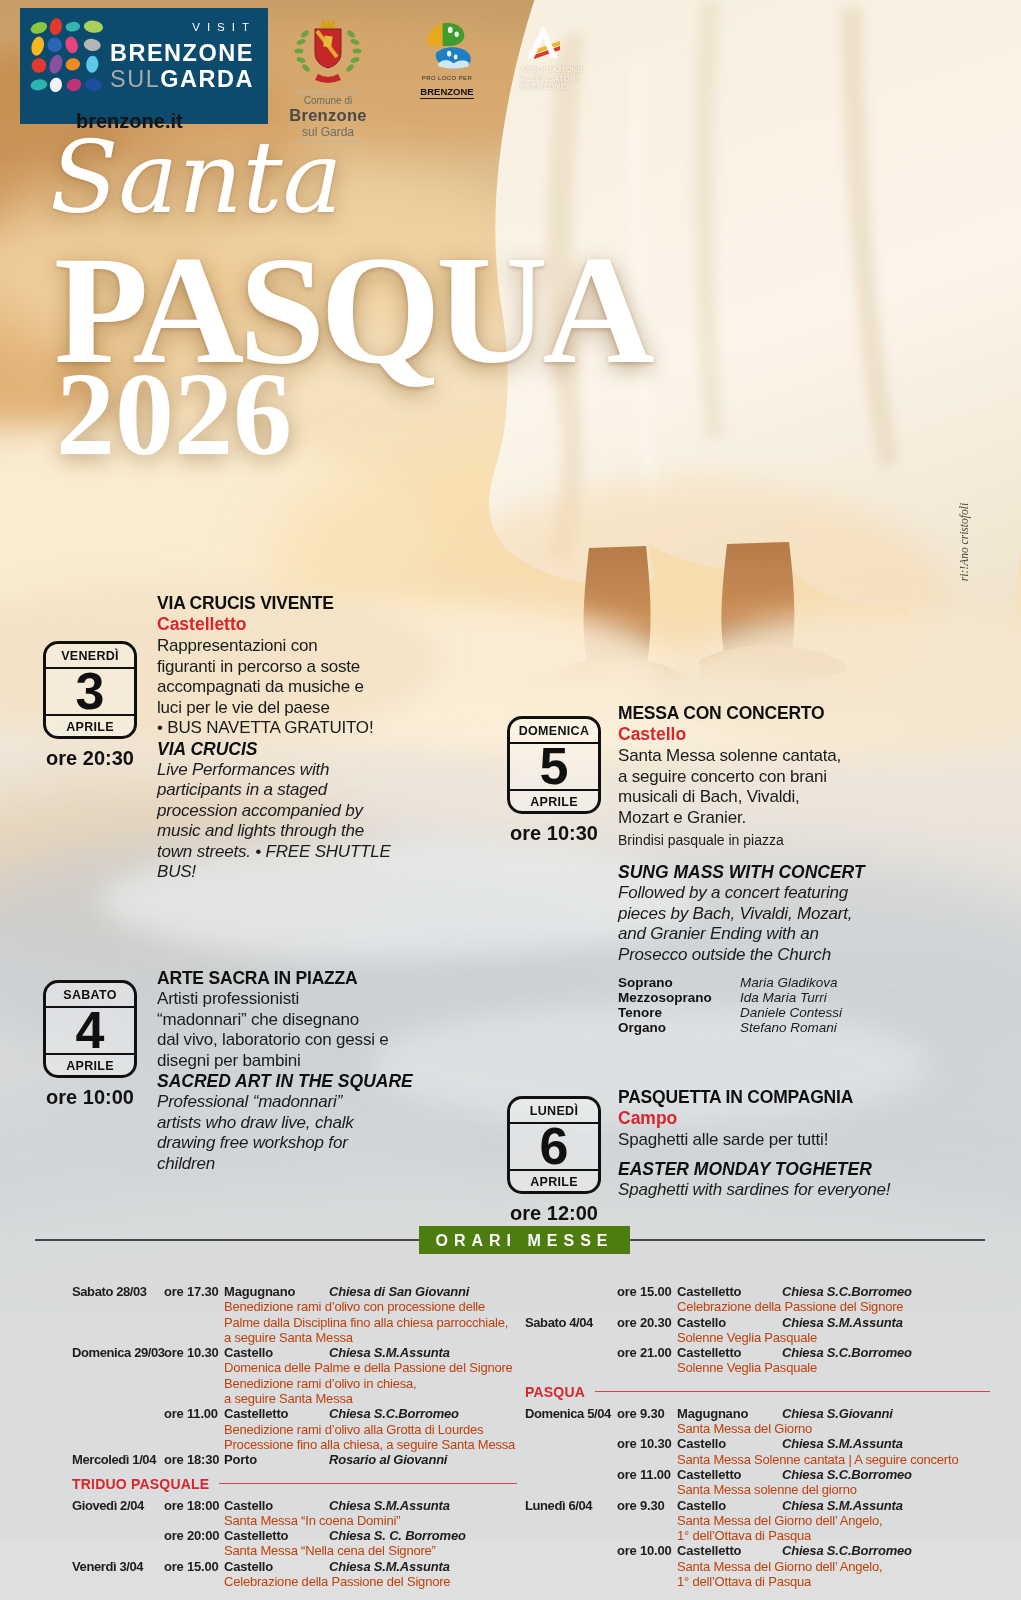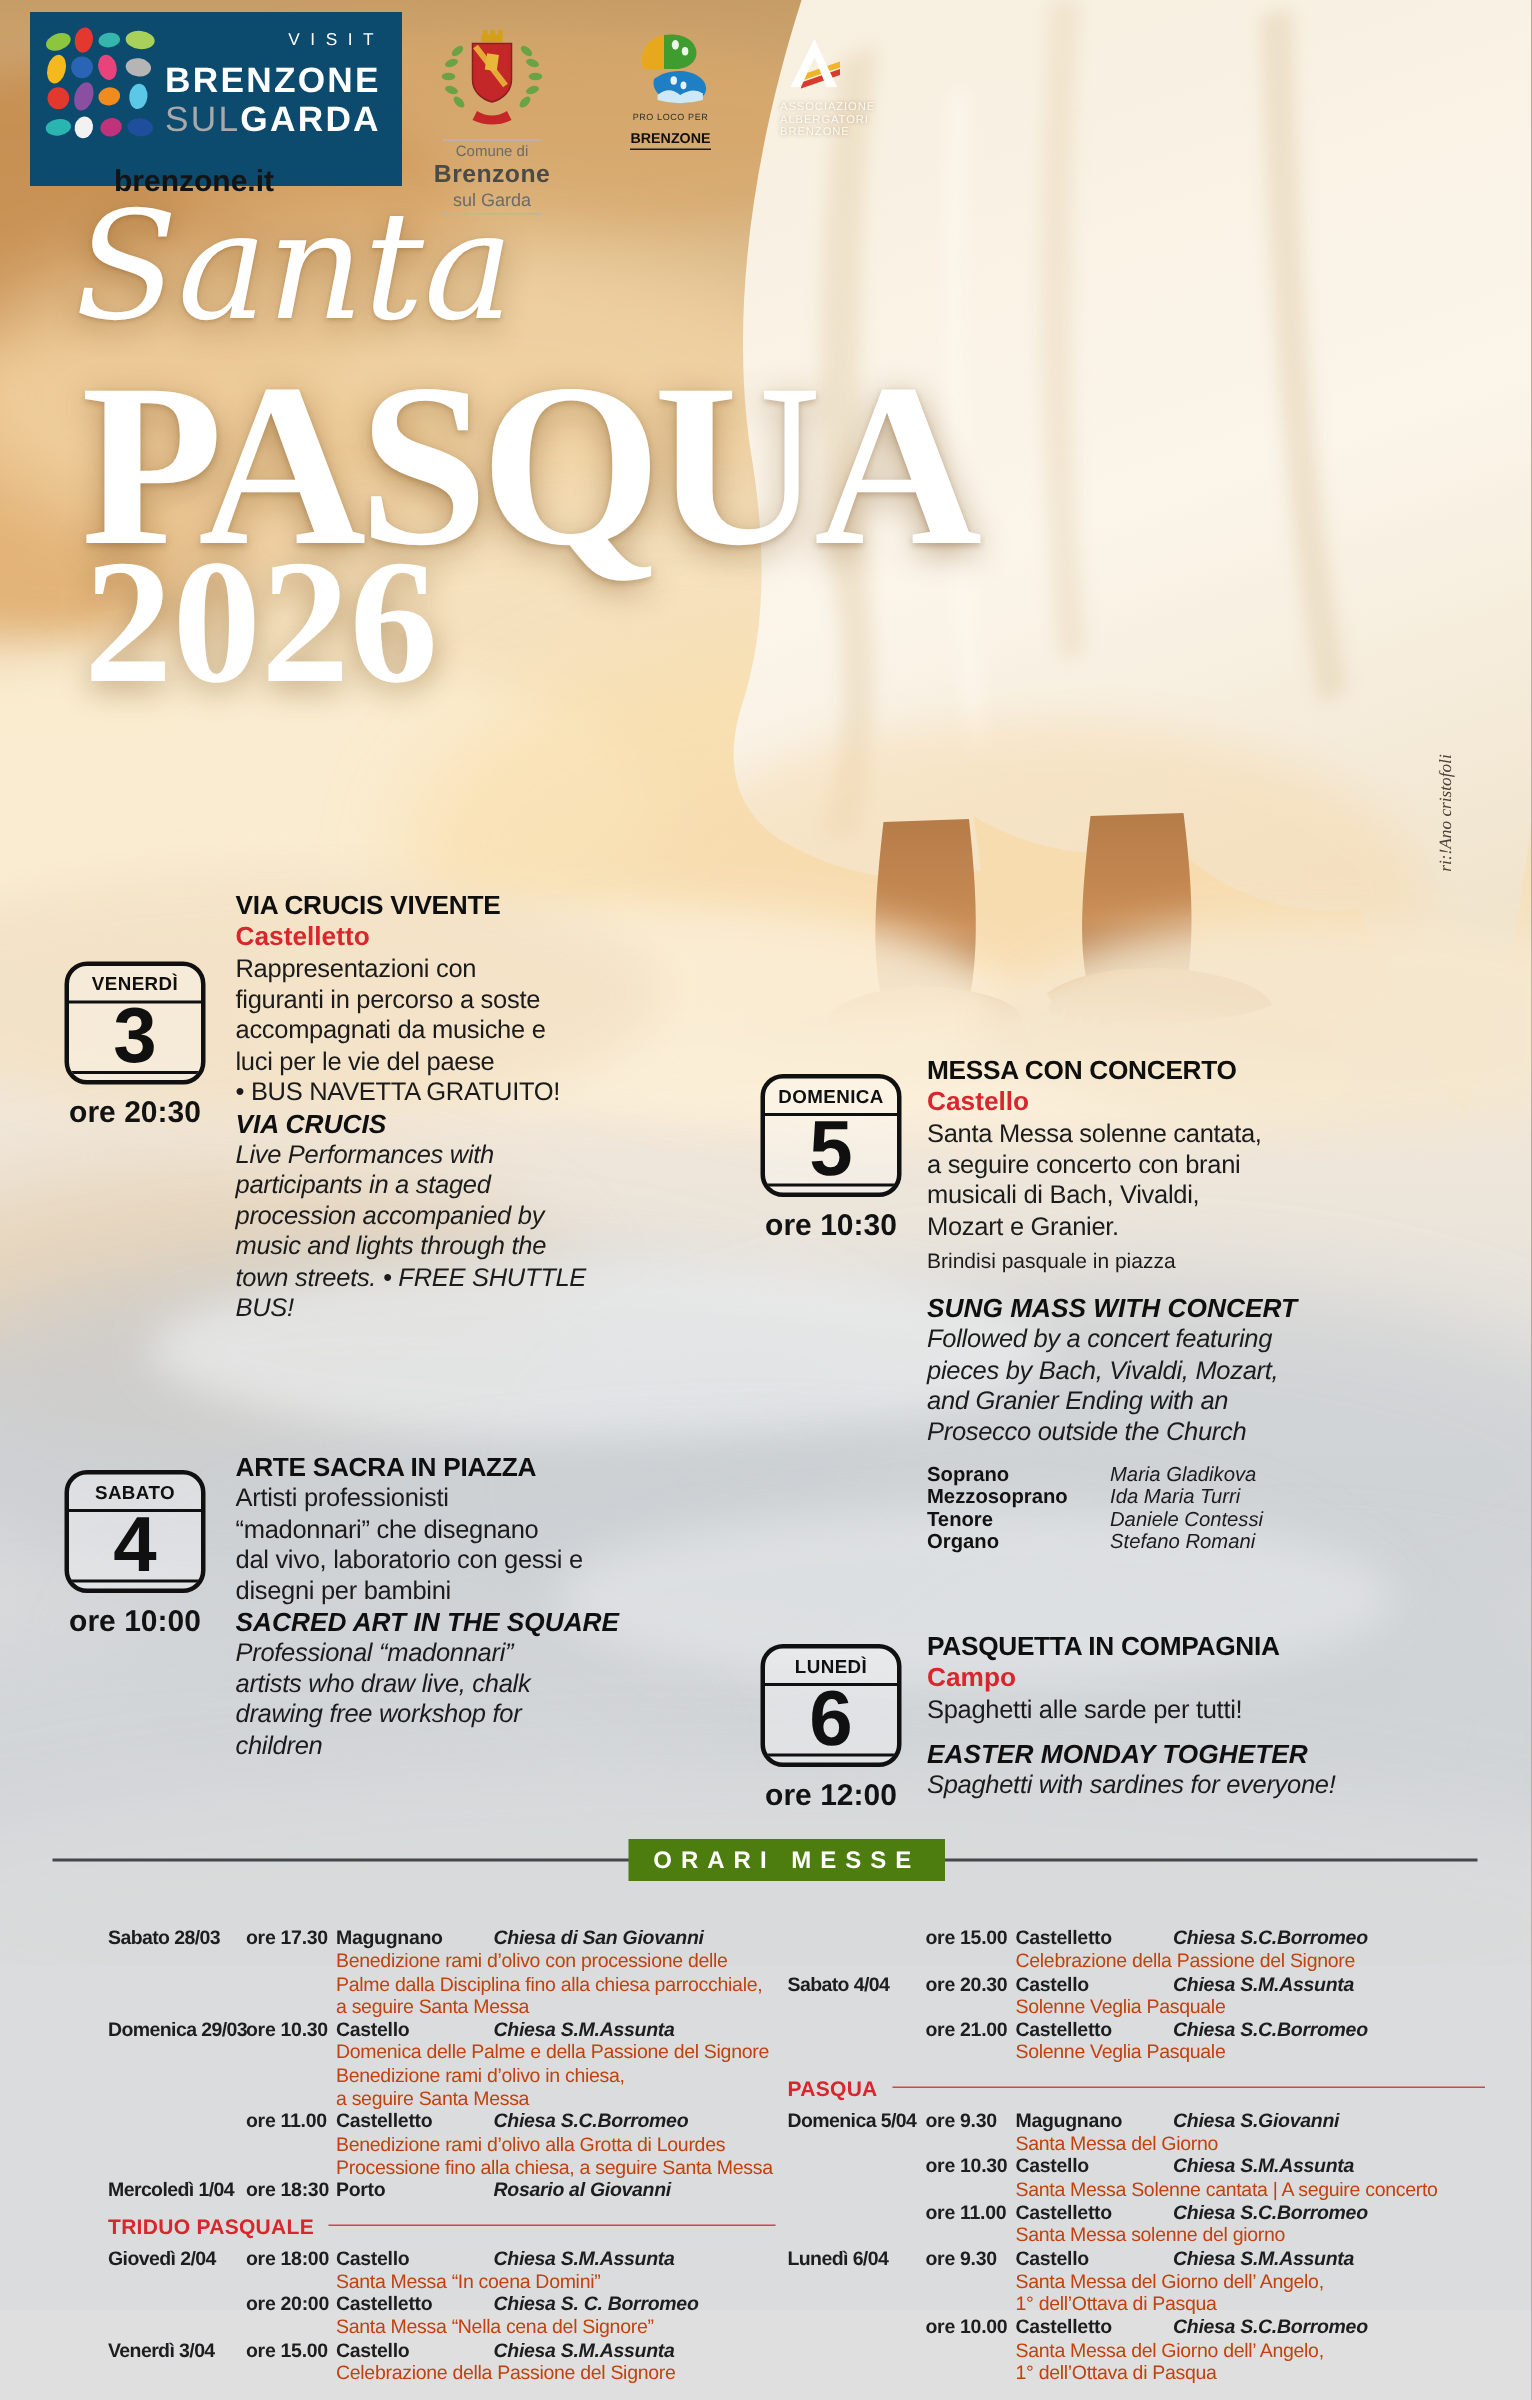--- a/index.html
+++ b/index.html
@@ -39,21 +39,21 @@
   .t-year{position:absolute;left:56px;top:356px;font-family:"Liberation Serif",serif;font-weight:bold;
            font-size:118px;line-height:1;color:#fff;text-shadow:0 5px 20px rgba(120,75,25,.45);}
   .t-sub{position:absolute;left:45px;top:461px;font-size:30.5px;font-weight:bold;letter-spacing:.5px;color:#fff;
            text-shadow:0 3px 12px rgba(120,75,25,.5);}
 
   .credit{position:absolute;left:903px;top:536px;width:122px;text-align:center;transform:rotate(-90deg);
           font-family:"Liberation Serif",serif;font-style:italic;font-size:11.5px;color:#4b4239;}
 
   
   .calwrap{position:absolute;width:112px;text-align:center;}
-  .calbox{width:94px;height:82px;margin:0 auto;border:3.5px solid #101010;border-radius:15px;
+  .calbox{width:94px;height:98px;margin:0 auto;border:3.5px solid #101010;border-radius:15px;
           background:rgba(255,255,255,.32);box-sizing:border-box;overflow:hidden;display:flex;flex-direction:column;}
   .cal-day{height:23px;line-height:24px;font-size:12.5px;font-weight:bold;letter-spacing:.3px;color:#101010;border-bottom:2.5px solid #101010;}
   .cal-num{flex:1;font-size:52px;font-weight:bold;color:#101010;line-height:45px;}
   .cal-month{height:23px;line-height:22px;font-size:12.5px;font-weight:bold;letter-spacing:.3px;color:#101010;border-top:2.5px solid #101010;}
   .cal-time{margin-top:8px;font-size:20px;font-weight:bold;color:#121212;white-space:nowrap;}
   .etext{position:absolute;color:#1b1b1c;}
   .etitle{font-size:17.5px;font-weight:bold;letter-spacing:-.2px;line-height:21px;color:#0f0f10;}
   .eloc{font-size:17.5px;font-weight:bold;line-height:21px;color:#d8262c;margin-bottom:1px;}
   .ebody{font-size:17px;line-height:20.5px;letter-spacing:-.2px;white-space:pre-line;}
   .enote{font-size:14px;line-height:17px;margin-top:4px;}

